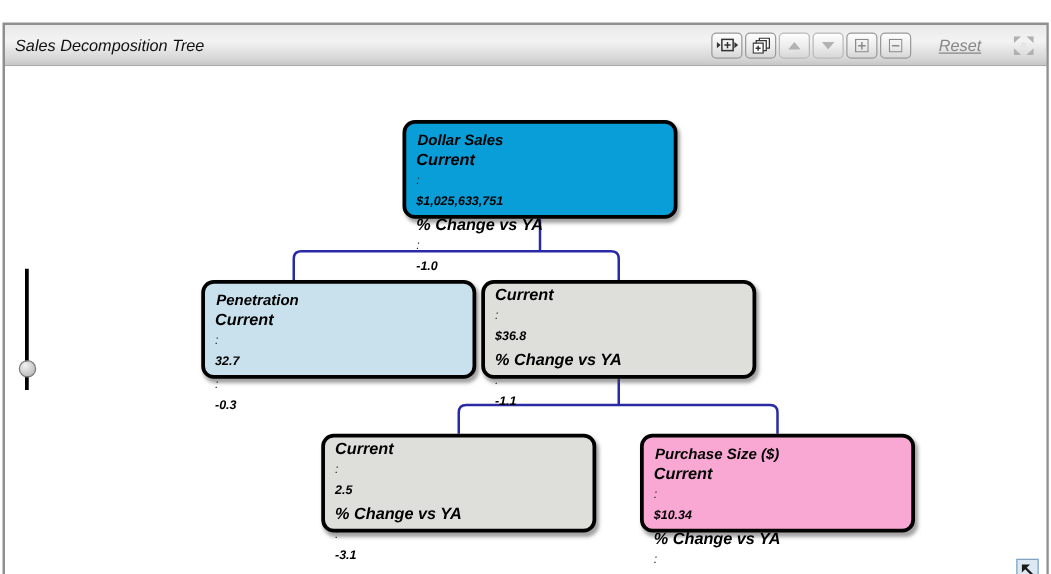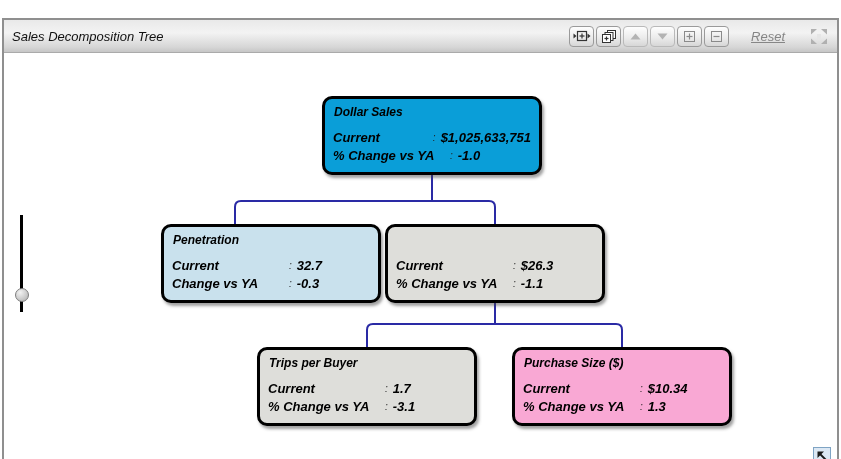--- a/index.html
+++ b/index.html
@@ -59,24 +59,24 @@
   }
   .node-title {
     padding: 6px 9px 0 9px;
     font-size: 12px; font-weight: bold; color: #000;
   }
   .node-rows {
     margin-top: auto;
     padding: 0 8px 8px 8px;
     display: flex; flex-direction: column; gap: 1px;
   }
-  .node-row { display: flex; align-items: flex-start; line-height: 17px; }
+  .node-row { display: flex; align-items: flex-start; line-height: 17px; flex-direction: column; }
   .row-label { width: 117px; font-size: 13px; font-weight: bold; color: #000; }
   .row-colon { font-size: 10px; color: #222; padding-right: 5px; }
-  .row-value { font-size: 13px; font-weight: bold; color: #000; white-space: nowrap; }
+  .row-value { font-size: 10px; font-weight: bold; color: #000; white-space: nowrap; }
   
   .slider { position: absolute; left: 8px; top: 158px; width: 20px; height: 106px; }
   .slider-track {
     position: absolute; left: 8px; top: 4px;
     width: 3px; height: 97px; background: #000;
     cursor: pointer;
   }
   .slider-thumb {
     position: absolute; left: 2.5px; top: 77px;
     width: 14px; height: 14px; border-radius: 50%;
@@ -187,49 +187,47 @@
 
     <div class="node" style="left: 121px; top: 171px; background: rgb(201, 225, 237); margin-left: 36px;">
       <div class="node-title">Penetration</div>
       <div class="node-rows">
         <div class="node-row">
           <span class="row-label">Current</span>
           <span class="row-colon">:</span>
           <span class="row-value">32.7</span>
         </div>
         <div class="node-row">
-          <span class="row-label">Change vs YA</span>
           <span class="row-colon">:</span>
           <span class="row-value">-0.3</span>
         </div>
       </div>
     </div>
 
     <div class="node" style="left: 381px; top: 171px; background: rgb(222, 222, 218);">
       <div class="node-rows">
         <div class="node-row">
           <span class="row-label">Current</span>
           <span class="row-colon">:</span>
-          <span class="row-value">$26.3</span>
+          <span class="row-value">$36.8</span>
         </div>
         <div class="node-row">
           <span class="row-label">% Change vs YA</span>
           <span class="row-colon">:</span>
           <span class="row-value">-1.1</span>
         </div>
       </div>
     </div>
 
     <div class="node" style="left: 253px; top: 294px; background: rgb(222, 222, 218);">
-      <div class="node-title">Trips per Buyer</div>
-      <div class="node-rows">
-        <div class="node-row">
-          <span class="row-label">Current</span>
-          <span class="row-colon">:</span>
-          <span class="row-value">1.7</span>
+      <div class="node-rows">
+        <div class="node-row">
+          <span class="row-label">Current</span>
+          <span class="row-colon">:</span>
+          <span class="row-value">2.5</span>
         </div>
         <div class="node-row">
           <span class="row-label">% Change vs YA</span>
           <span class="row-colon">:</span>
           <span class="row-value">-3.1</span>
         </div>
       </div>
     </div>
 
     <div class="node" style="left: 508px; top: 294px; background: #f9a8d4;">

